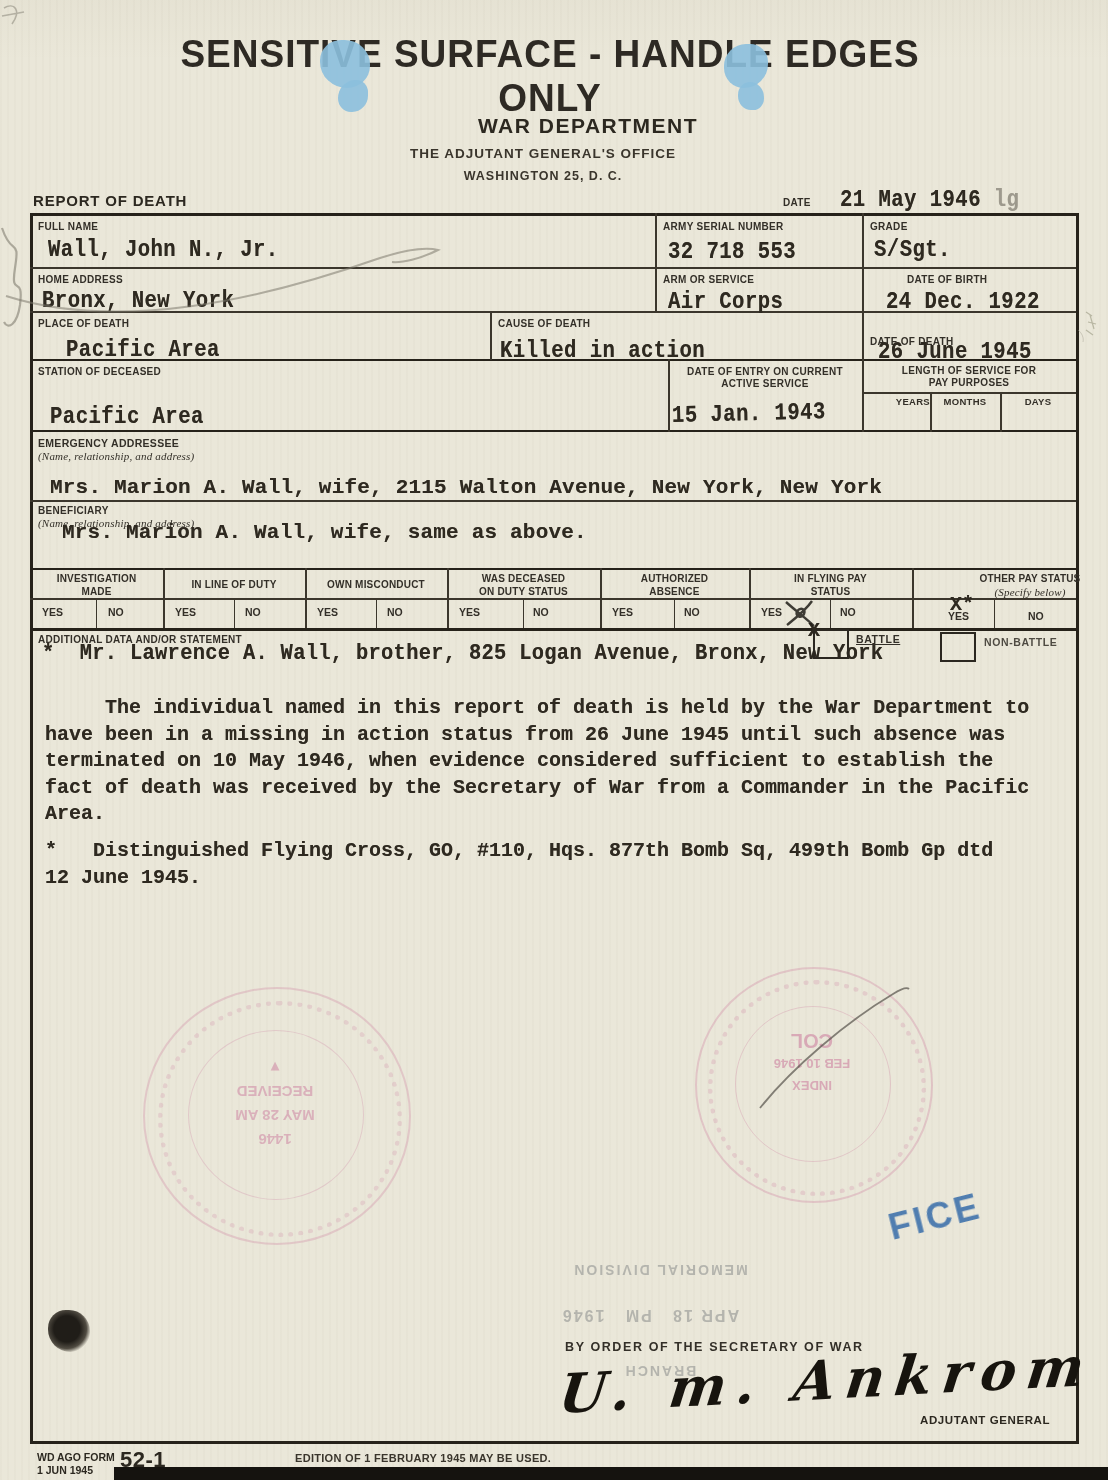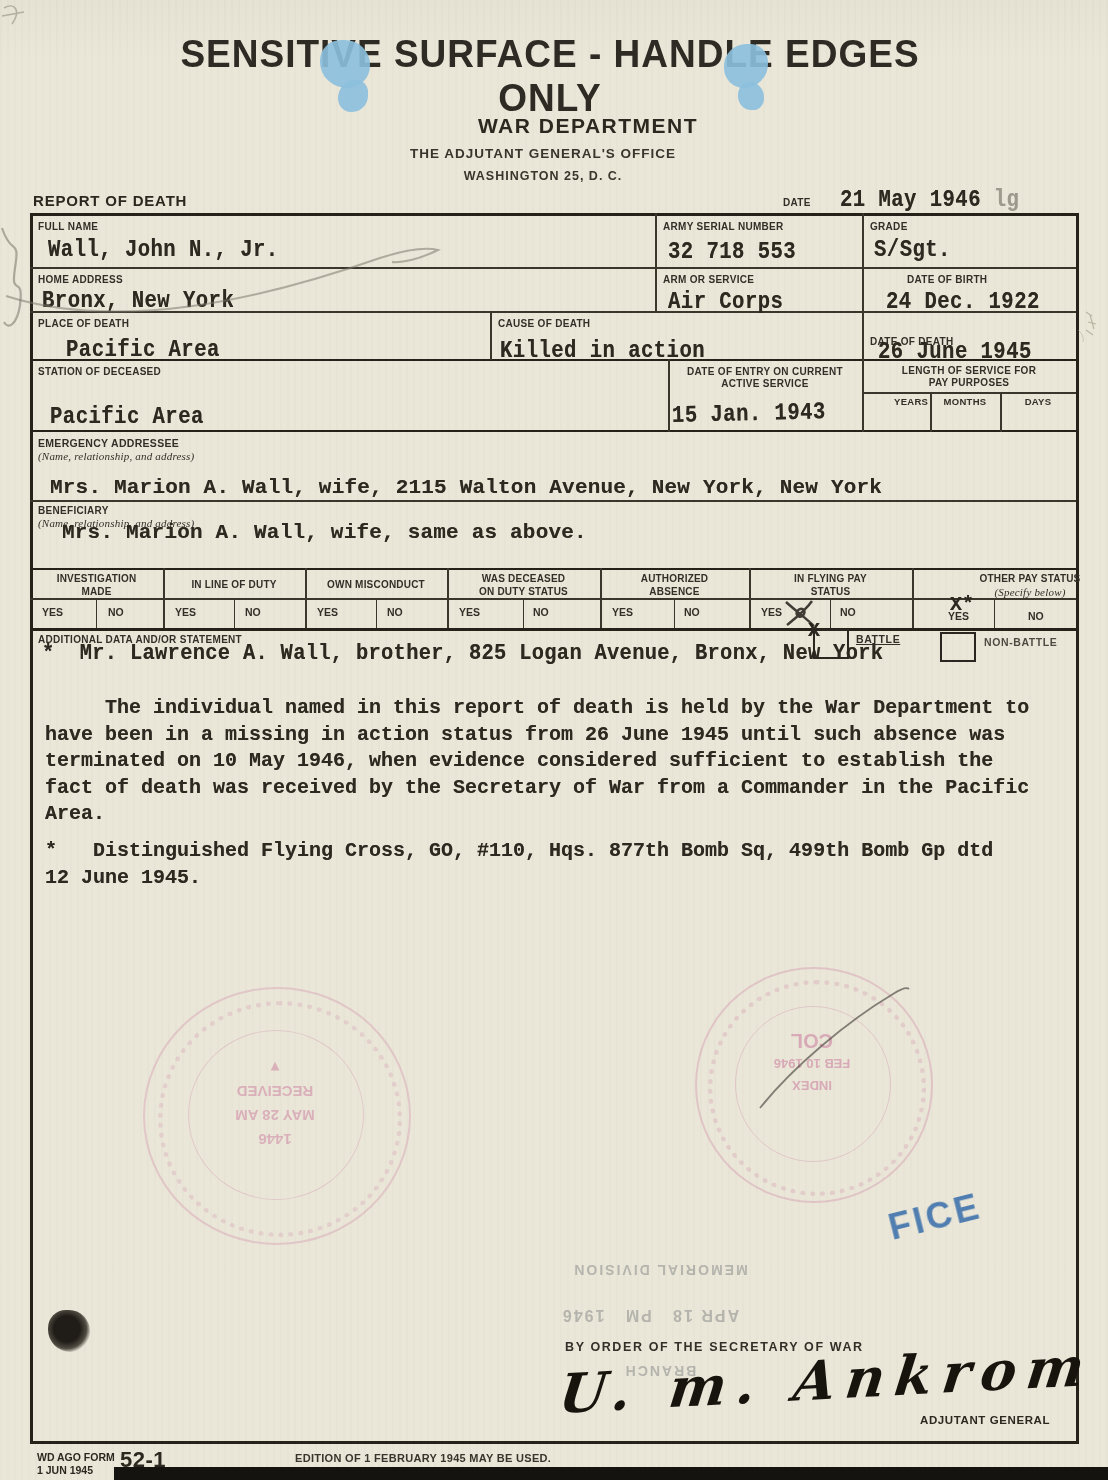--- a/index.html
+++ b/index.html
@@ -88,21 +88,21 @@
   <div class="lbl" style="left:870px;top:336px;"><span>DATE OF DEATH</span></div>
   <div class="tw tv" style="left:66px;top:336px;"><span>Pacific Area</span></div>
   <div class="tw tv" style="left:500px;top:337px;"><span>Killed in action</span></div>
   <div class="tw tv" style="left:878px;top:338px;"><span>26 June 1945</span></div>
 
   <div class="lbl" style="left:38px;top:366px;"><span>STATION OF DECEASED</span></div>
   <div class="lbl" style="left:668px;top:366px;width:194px;text-align:center;"><span style="white-space:pre-line;">DATE OF ENTRY ON CURRENT
 ACTIVE SERVICE</span></div>
   <div class="lbl" style="left:862px;top:365px;width:214px;text-align:center;"><span style="white-space:pre-line;">LENGTH OF SERVICE FOR
 PAY PURPOSES</span></div>
-  <div class="lbl" style="left:862px;top:396px;width:68px;text-align:left;font-size:9.5px;margin-left:32px;"><span>YEARS</span></div>
+  <div class="lbl" style="left:862px;top:396px;width:68px;text-align:right;font-size:9.5px;"><span>YEARS</span></div>
   <div class="lbl" style="left:930px;top:396px;width:70px;text-align:center;font-size:9.5px;"><span>MONTHS</span></div>
   <div class="lbl" style="left:1000px;top:396px;width:76px;text-align:center;font-size:9.5px;"><span>DAYS</span></div>
   <div class="tw tv" style="left:50px;top:403px;"><span>Pacific Area</span></div>
   <div class="tw tv" style="left:672px;top:402px;transform:scaleX(.86) rotate(-1.2deg);"><span>15 Jan. 1943</span></div>
 
   <div class="lbl" style="left:38px;top:437px;font-size:10.5px;"><span>EMERGENCY ADDRESSEE</span>
         <span class="sub">(Name, relationship, and address)</span></div>
   <div class="tw tm" style="left:50px;top:476px;"><span>Mrs. Marion A. Wall, wife, 2115 Walton Avenue, New York, New York</span></div>
 
   <div class="lbl" style="left:38px;top:505px;font-size:10px;"><span>BENEFICIARY</span>

